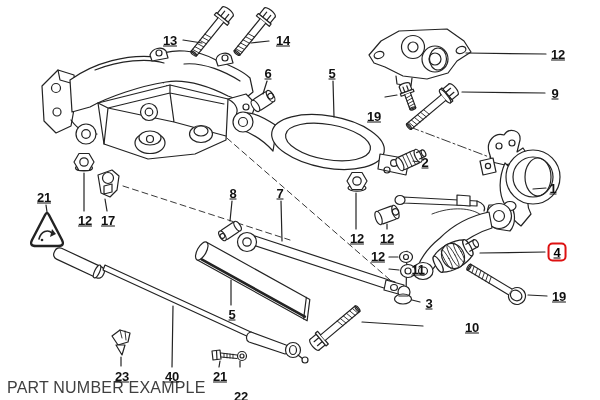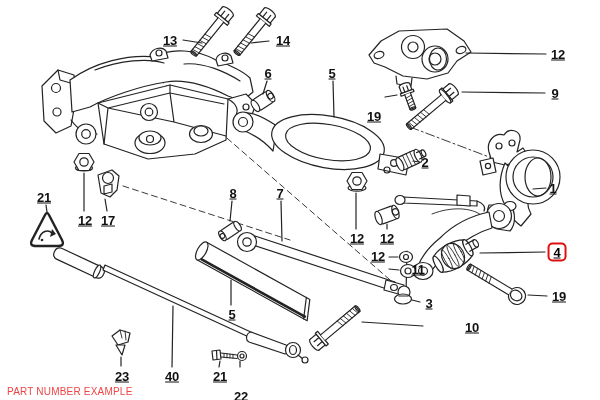--- a/index.html
+++ b/index.html
@@ -10,22 +10,22 @@
   .ln{stroke:#232323;stroke-width:1.2;fill:none;stroke-linecap:round;stroke-linejoin:round;}
   .w{fill:#ffffff;}
   .thick{stroke-width:2.4;}
   .thin{stroke-width:0.9;}
   .dark{stroke-width:2.6;}
   .callout{position:absolute;transform:translate(-50%,-50%);
            font-weight:bold;font-size:13px;line-height:1;color:#111;
            letter-spacing:-0.3px;white-space:nowrap;cursor:pointer;text-decoration:underline;}
   .callout.highlighted{border:2.2px solid var(--hl,#dd1111);border-radius:5px;
            padding:1px 4px;background:#fff;color:#000;}
-  #footer-label{position:absolute;left:7px;bottom:3px;font-size:10px;
-           letter-spacing:.2px;color:#ef4444;}
+  #footer-label{position:absolute;left:7px;bottom:3px;font-size:16px;
+           letter-spacing:.2px;color:#404040;}
 </style>
 </head>
 <body>
 
 <div id="stage" style="--hl: #dd1111;">
 
 <svg width="600" height="400" viewBox="0 0 600 400">
 
   <g class="ln thin">
     <line x1="410" y1="127" x2="505" y2="163" stroke-dasharray="9 3 2 3"></line>

